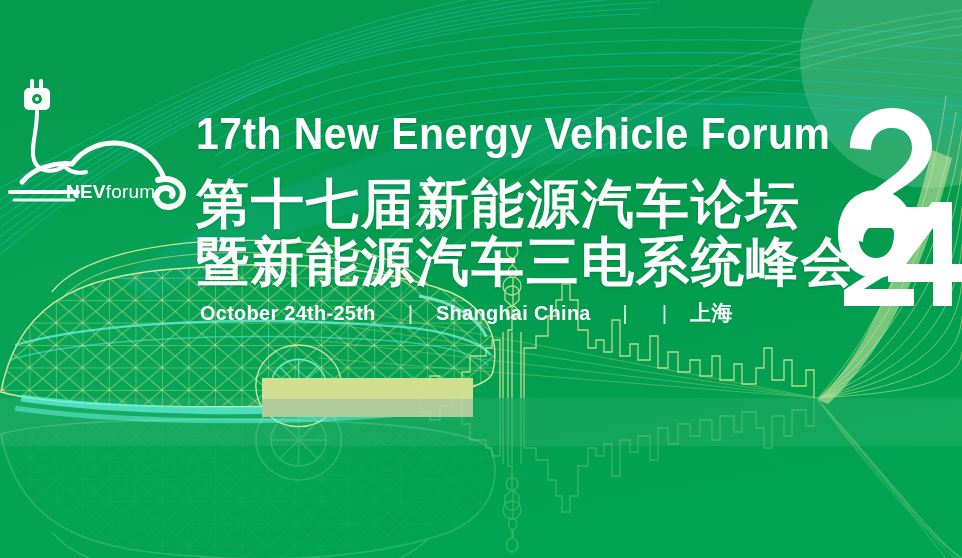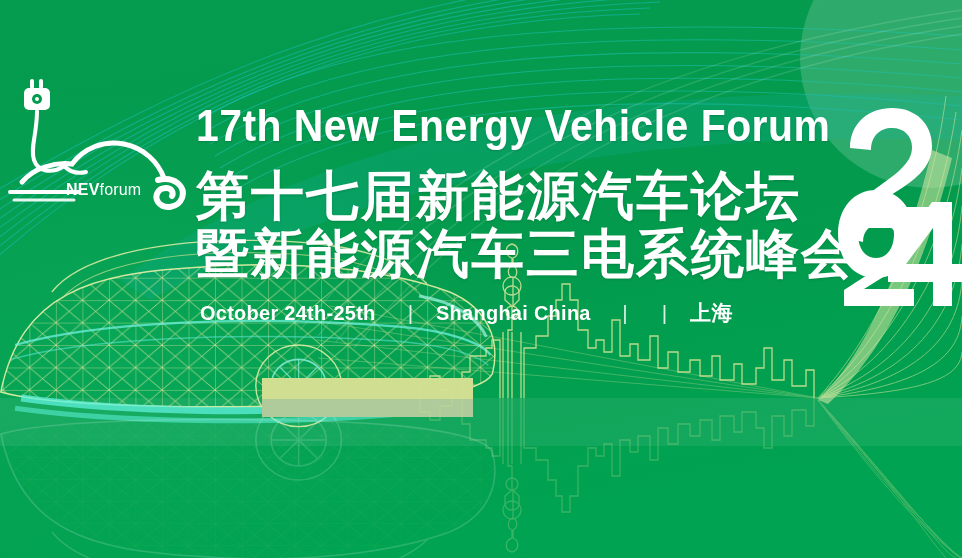--- a/index.html
+++ b/index.html
@@ -34,31 +34,31 @@
   }
 
   
   #logo-block{
     position:absolute;left:8px;top:78px;width:178px;height:132px;
   }
   #logo-block svg{display:block;width:178px;height:132px;}
   #logo-wordmark{
     position:absolute;left:66px;top:181px;
     color:#ffffff;
-    font-size:16px;
+    font-size:19px;
     letter-spacing:.2px;
     white-space:nowrap;
     font-family:"Liberation Sans",sans-serif;
   }
   #logo-wordmark .nev{font-weight:bold;}
   #logo-wordmark .forum{font-weight:normal;}
 
   
   #headline{
-    position:absolute;left:196px;top:100px;width:640px;
+    position:absolute;left:196px;top:108px;width:640px;
   }
   .ln-en{
     color:#ffffff;
     font-family:"Liberation Sans Narrow","Liberation Sans",sans-serif;
     font-weight:bold;
     font-size:44px;
     line-height:52px;
     letter-spacing:.5px;
     transform:scaleX(0.93);
     transform-origin:left center;

